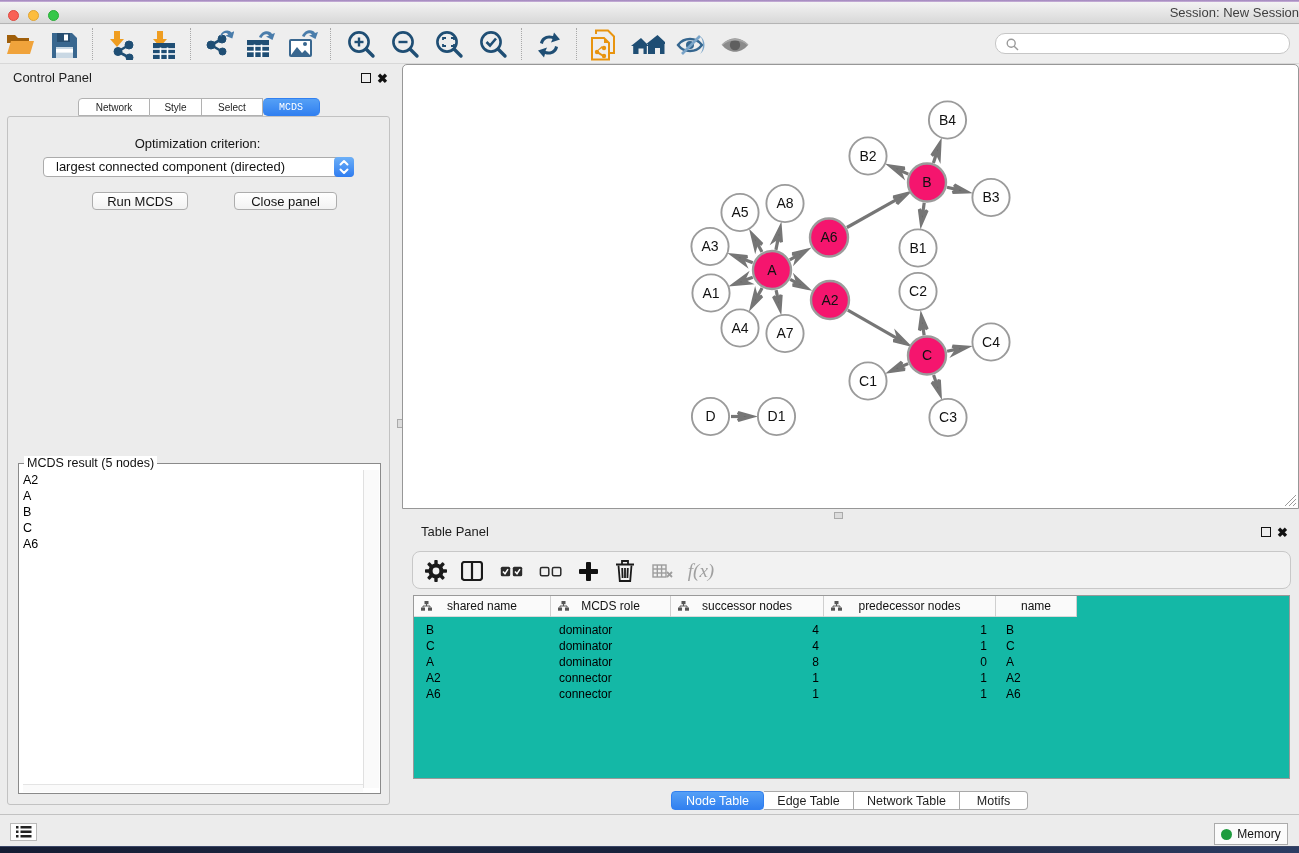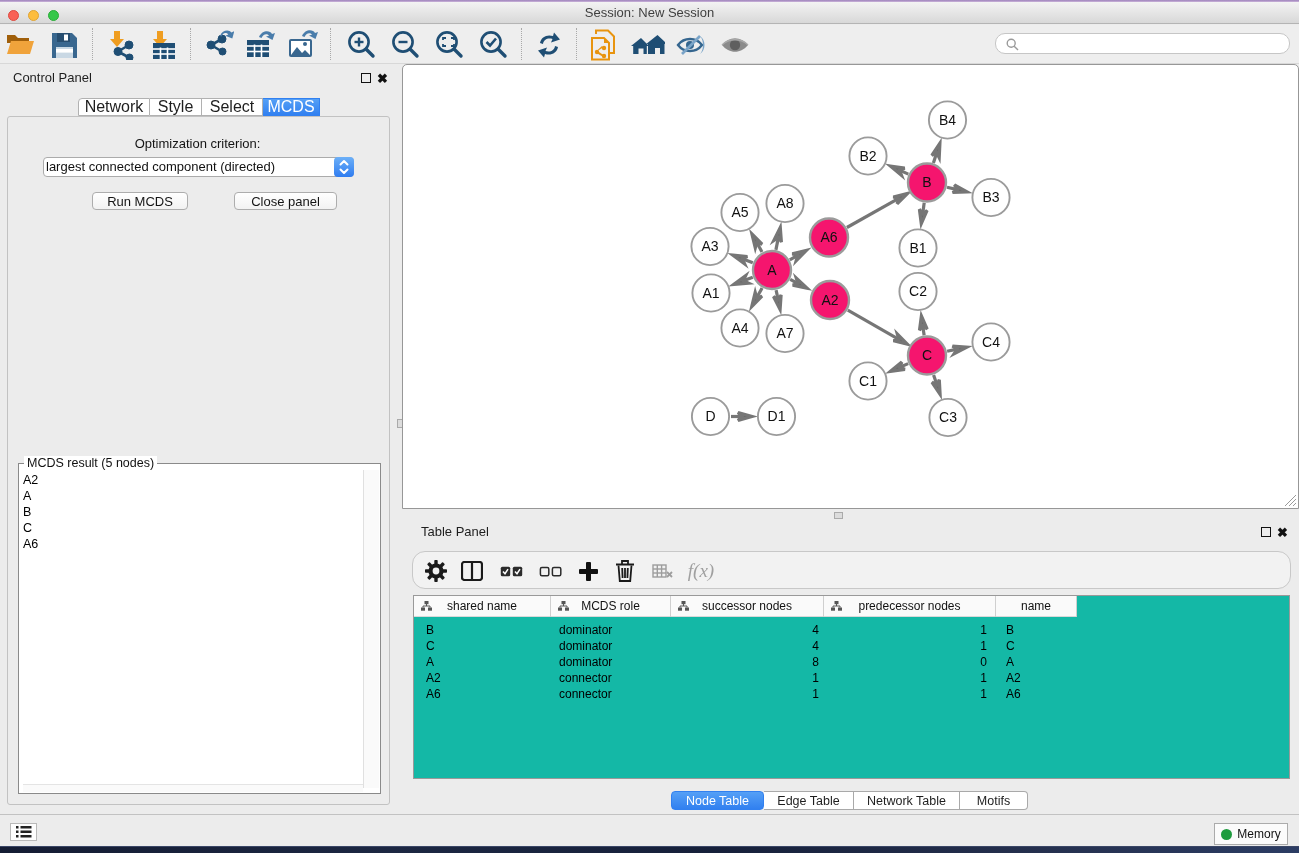--- a/index.html
+++ b/index.html
@@ -2,54 +2,54 @@
 <html><head><meta charset="utf-8">
 <style>
 * { margin:0; padding:0; box-sizing:border-box; }
 html,body { width:1299px; height:853px; overflow:hidden; }
 body { font-family:"Liberation Sans", sans-serif; background:#ececec; position:relative; }
 .abs { position:absolute; }
 
 #purple { left:0; top:0; width:1299px; height:2px; background:linear-gradient(#9d82bb,#cbb3da); }
 #titlebar { left:0; top:2px; width:1299px; height:22px; background:linear-gradient(#f3f3f3,#d8d8d8); border-bottom:1px solid #b4b4b4; }
 .tl { position:absolute; width:12px; height:12px; border-radius:50%; top:7px; }
-#title-main { width:100%; text-align:center; font-size:13px; color:#3f3f3f; line-height:22px; }
+#title-main { width:100%; text-align:right; font-size:13px; color:#3f3f3f; line-height:22px; }
 #toolbar { left:0; top:25px; width:1299px; height:38px; background:#eeeeee; }
 .tsep { position:absolute; top:3px; height:32px; width:0; border-left:1px dotted #a9a9a9; }
 .ticon { position:absolute; top:3px; width:36px; height:34px; display:flex; align-items:center; justify-content:center; }
 #search { position:absolute; left:995px; top:33px; width:295px; height:21px; background:#fff; border:1px solid #c6c6c6; border-radius:10px; }
 
 #cp-title { left:13px; top:70px; font-size:13px; color:#1e1e1e; }
 .winbtn-sq { position:absolute; width:10px; height:10px; border:1.6px solid #111; }
 .winbtn-x { position:absolute; font-size:13px; font-weight:bold; color:#111; line-height:11px; }
-#tabs { left:78px; top:98px; height:18px; display:flex; position:absolute; font-size:16px; }
+#tabs { left:78px; top:98px; height:18px; display:flex; position:absolute; font-size:10px; }
 .tab { border:1px solid #b1b1b1; border-left:none; background:#fff; color:#1e1e1e; display:flex; align-items:center; justify-content:center; }
 .tab:first-child { border-left:1px solid #b1b1b1; border-radius:4px 0 0 0; }
-.tab.sel { background:linear-gradient(#55a0f6,#3180f0); color:#fff; border-color:#3180f0; border-radius:0; }
+.tab.sel { background:linear-gradient(#55a0f6,#3180f0); color:#fff; border-color:#3180f0; border-radius:5px;font-family:Liberation Mono, monospace; }
 #cp-box { left:7px; top:116px; width:383px; height:689px; border:1px solid #c2c2c2; border-radius:3px; background:#ececec; }
 #opt-label { left:0; top:136px; width:395px; text-align:center; font-size:13px; color:#141414; }
-#dropdown { left:43px; top:157px; width:311px; height:20px; background:#fff; border:1px solid #ababab; border-radius:4px; font-size:13px; color:#111; line-height:18px; padding-left:2px; }
+#dropdown { left:43px; top:157px; width:311px; height:20px; background:#fff; border:1px solid #ababab; border-radius:4px; font-size:13px; color:#111; line-height:18px; padding-left:12px; }
 #dd-step { position:absolute; right:-1px; top:-1px; width:20px; height:20px; border-radius:4px; background:linear-gradient(#6cb0f8,#2f7cf0); }
 .btn { position:absolute; background:linear-gradient(#ffffff,#f2f2f2); border:1px solid #adadad; border-radius:4px; font-size:13px; color:#141414; display:flex; align-items:center; justify-content:center; }
 
 #fieldset { left:18px; top:463px; width:363px; height:331px; border:1px solid #8a8a8a; background:#fff; }
 #legend { left:24px; top:456px; background:#fff; padding:0 3px; font-size:12.5px; color:#111; position:absolute; }
 #mcds-list { position:absolute; left:4px; top:8px; font-size:12.5px; color:#000; line-height:16px; }
 #vscroll { position:absolute; right:1px; top:6px; width:16px; height:318px; background:#fafafa; border-left:1px solid #e0e0e0; }
 
 #vgut-handle { left:397px; top:419px; width:7px; height:9px; background:#dcdcdc; border:1px solid #aaa; }
 #hgut-handle { left:834px; top:512px; width:9px; height:7px; background:#dcdcdc; border:1px solid #aaa; }
 
 #netwin { left:402px; top:64px; width:897px; height:445px; border:1px solid #979797; border-radius:5px 5px 0 0; background:#fff; }
 #net-titlebar { position:absolute; left:0; top:0; width:100%; height:23px; background:linear-gradient(#ececec,#d4d4d4); border-bottom:1px solid #a8a8a8; border-radius:4px 4px 0 0; }
 #net-title { width:100%; text-align:center; font-size:13px; font-weight:500; color:#333; line-height:23px; }
 #grip { position:absolute; right:1px; bottom:1px; width:13px; height:13px; }
 
 #tp-title { left:421px; top:524px; font-size:13px; color:#1e1e1e; }
-#tp-toolbar { left:412px; top:551px; width:879px; height:38px; background:#f2f2f2; border:1px solid #c8c8c8; border-radius:13px; }
+#tp-toolbar { left:412px; top:551px; width:879px; height:38px; background:#f2f2f2; border:1px solid #c8c8c8; border-radius:8px; }
 .tpicon { position:absolute; top:2px; width:34px; height:34px; display:flex; align-items:center; justify-content:center; }
 #tbl { left:413px; top:595px; width:877px; height:184px; background:#14b8a6; border:1px solid #999; }
 #tbl-header { position:absolute; left:0; top:0; width:663px; height:21px; background:#fafafa; border-bottom:1px solid #d9d9d9; font-size:12px; color:#111; }
 .hcell { position:absolute; top:0; height:21px; border-right:1px solid #cfcfcf; } .hcell svg { position:absolute; left:7px; top:5px; } .hcell span { display:block; width:100%; text-align:center; line-height:21px; }
 .trow { position:absolute; font-size:12px; color:#000; height:16px; line-height:16px; }
 .cell { position:absolute; }
 .num { text-align:right; }
 #btabs { left:671px; top:791px; height:19px; display:flex; position:absolute; font-size:12.5px; }
 .btab { border:1px solid #a9a9a9; border-left:none; background:#fff; color:#1e1e1e; display:flex; align-items:center; justify-content:center; border-radius:0; }
 .btab:first-child { border-left:1px solid #a9a9a9; border-radius:4px 0 0 4px; }

